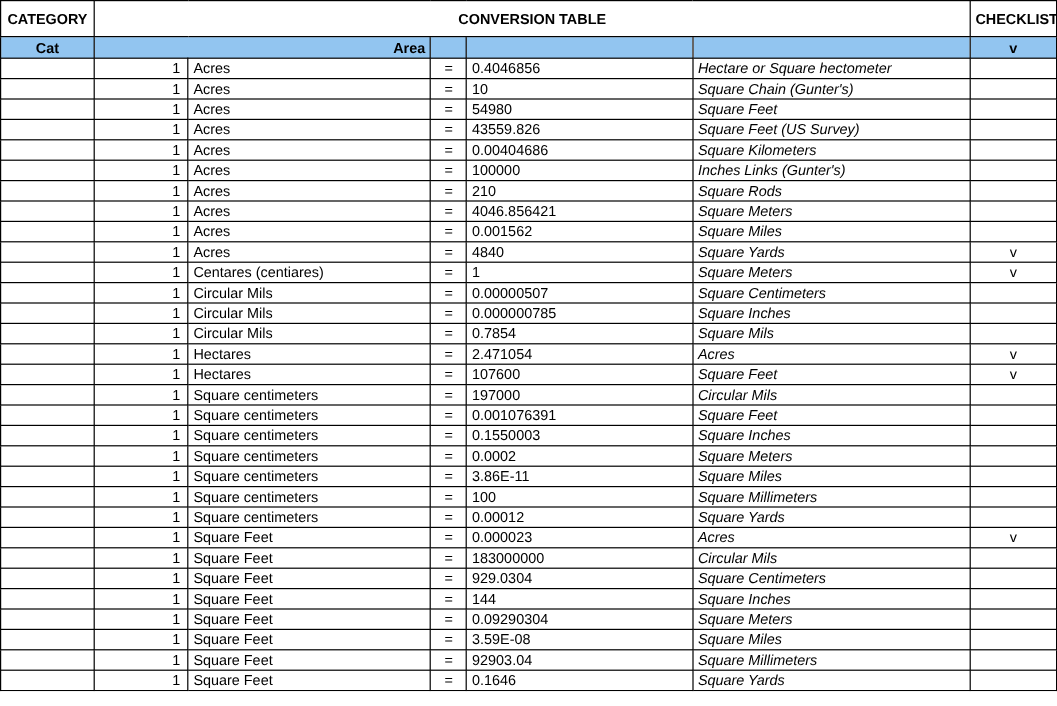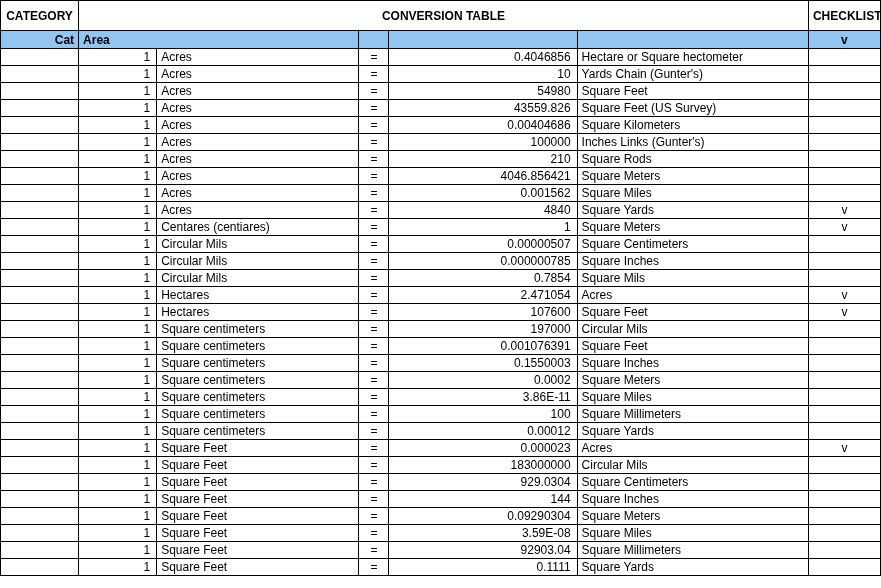--- a/index.html
+++ b/index.html
@@ -24,36 +24,36 @@
     padding: 1px 4px;
     height: 17px;
     overflow: hidden;
     white-space: nowrap;
     vertical-align: middle;
   }
   .col-cat { width: 78px; }
   .col-qty { width: 78px; text-align: right; padding-right: 6px;}
   .col-from { width: 202px; }
   .col-eq { width: 30px; text-align: center; }
-  .col-val { width: 188px; text-align: right; padding-right: 6px;}
-  .col-to { width: 231px; }
+  .col-val { width: 188px; text-align: left; padding-right: 6px;}
+  .col-to { width: 231px; font-style: italic; }
   .col-check { width: 72px; text-align: center; margin-top: 32px; }
 
   .hdr-row td, .hdr-row th {
     font-weight: bold;
     text-align: center;
     height: 30px;
   }
   .blue-row td, .blue-row th {
     background: #92c5f0;
     font-weight: bold;
     height: 18px;
   }
-  .blue-row .col-cat { text-align:right; padding-left:4px;}
-  .blue-row .from-hdr { text-align:left; }
+  .blue-row .col-cat { text-align:center; padding-left:4px;}
+  .blue-row .from-hdr { text-align:right; }
   .blue-row .col-check { text-align:center; }
   .data-row td { font-weight: normal; }
 </style>
 </head>
 <body>
 
 <table>
   <colgroup>
     <col class="col-cat">
     <col class="col-qty">
@@ -87,21 +87,21 @@
         <td class="col-val">0.4046856</td>
         <td class="col-to">Hectare or Square hectometer</td>
         <td class="col-check"></td>
       </tr>
       <tr class="data-row">
         <td class="col-cat"></td>
         <td class="col-qty">1</td>
         <td class="col-from">Acres</td>
         <td class="col-eq">=</td>
         <td class="col-val">10</td>
-        <td class="col-to">Yards Chain (Gunter's)</td>
+        <td class="col-to">Square Chain (Gunter's)</td>
         <td class="col-check"></td>
       </tr>
       <tr class="data-row">
         <td class="col-cat"></td>
         <td class="col-qty">1</td>
         <td class="col-from">Acres</td>
         <td class="col-eq">=</td>
         <td class="col-val">54980</td>
         <td class="col-to">Square Feet</td>
         <td class="col-check"></td>
@@ -347,18 +347,18 @@
         <td class="col-eq">=</td>
         <td class="col-val">92903.04</td>
         <td class="col-to">Square Millimeters</td>
         <td class="col-check"></td>
       </tr>
       <tr class="data-row">
         <td class="col-cat"></td>
         <td class="col-qty">1</td>
         <td class="col-from">Square Feet</td>
         <td class="col-eq">=</td>
-        <td class="col-val">0.1111</td>
+        <td class="col-val">0.1646</td>
         <td class="col-to">Square Yards</td>
         <td class="col-check"></td>
       </tr>
     </tbody>
 </table>
 
 </body></html>

